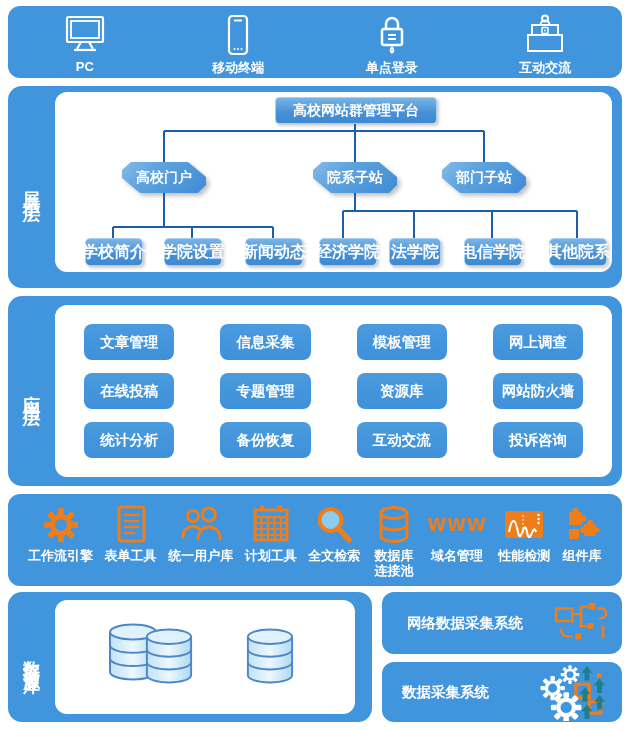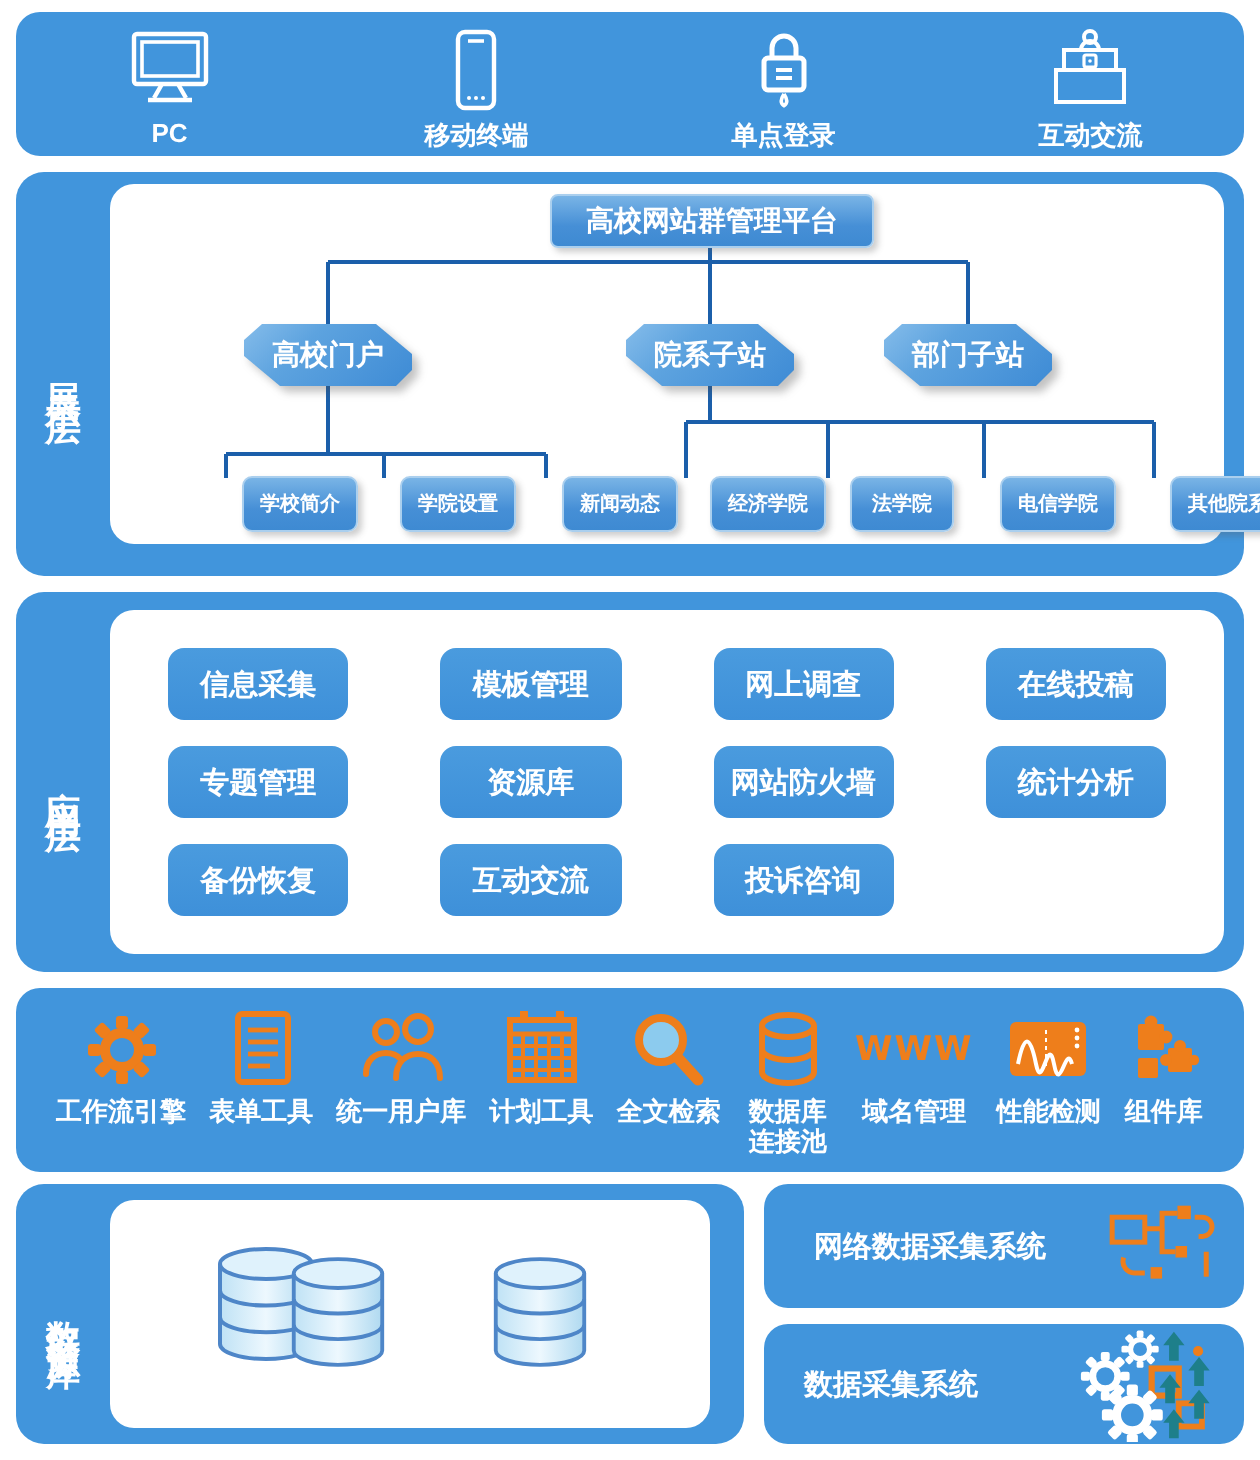--- a/index.html
+++ b/index.html
@@ -28,21 +28,21 @@
         color:#fff;font-weight:bold;white-space:nowrap;
         background:linear-gradient(180deg,#79B4E6,#468FD6 60%,#3E8AD2);
         border:1px solid #AACFEE;border-radius:5px;box-shadow:2px 2px 3px rgba(90,90,90,.3);}
   .node.root{left:220px;top:5px;width:160px;height:25px;font-size:14px;border-radius:4px;}
   .l2wrap{position:absolute;width:84px;height:31px;filter:drop-shadow(3px 3px 2px rgba(80,80,80,.35));}
   .l2{width:84px;height:31px;display:flex;align-items:center;justify-content:center;
       color:#fff;font-weight:bold;font-size:14px;white-space:nowrap;
       background:linear-gradient(135deg,#85BCEA 0%,#5DA3DF 35%,#3E8BD5 100%);
       clip-path:polygon(9px 0,calc(100% - 18px) 0,100% 15px,100% calc(100% - 8px),
         calc(100% - 8px) 100%,18px 100%,0 calc(100% - 15px),0 8px);}
-  .node.l3{top:146px;width:56px;height:26px;font-size:10px;margin-left:36px;}
+  .node.l3{top:146px;width:56px;height:26px;font-size:16px;}
 
   
   .sec-app{left:8px;top:296px;width:614px;height:190px;}
   .app-panel{left:47px;top:9px;width:557px;height:172px;box-sizing:border-box;
         display:grid;grid-template-columns:repeat(4,1fr);column-gap:46px;row-gap:13px;
         padding:19px 29px;}
   .appbtn{background:linear-gradient(180deg,#4A9BDE,#3E90D9);border-radius:8px;
         display:flex;align-items:center;justify-content:center;color:#fff;
         font-weight:bold;font-size:14.5px;white-space:nowrap;}
 
@@ -151,20 +151,21 @@
       <div class="node l3" style="left:409px;">电信学院</div>
       <div class="node l3" style="left:494px;">其他院系</div>
     </div>
   </div>
 
   <div class="blue sec-app">
     <div class="vlabel">
       <span>应用层</span>
       </div>
     <div class="panel app-panel">
+      <div class="appbtn">文章管理</div>
       <div class="appbtn">信息采集</div>
       <div class="appbtn">模板管理</div>
       <div class="appbtn">网上调查</div>
       <div class="appbtn">在线投稿</div>
       <div class="appbtn">专题管理</div>
       <div class="appbtn">资源库</div>
       <div class="appbtn">网站防火墙</div>
       <div class="appbtn">统计分析</div>
       <div class="appbtn">备份恢复</div>
       <div class="appbtn">互动交流</div>

